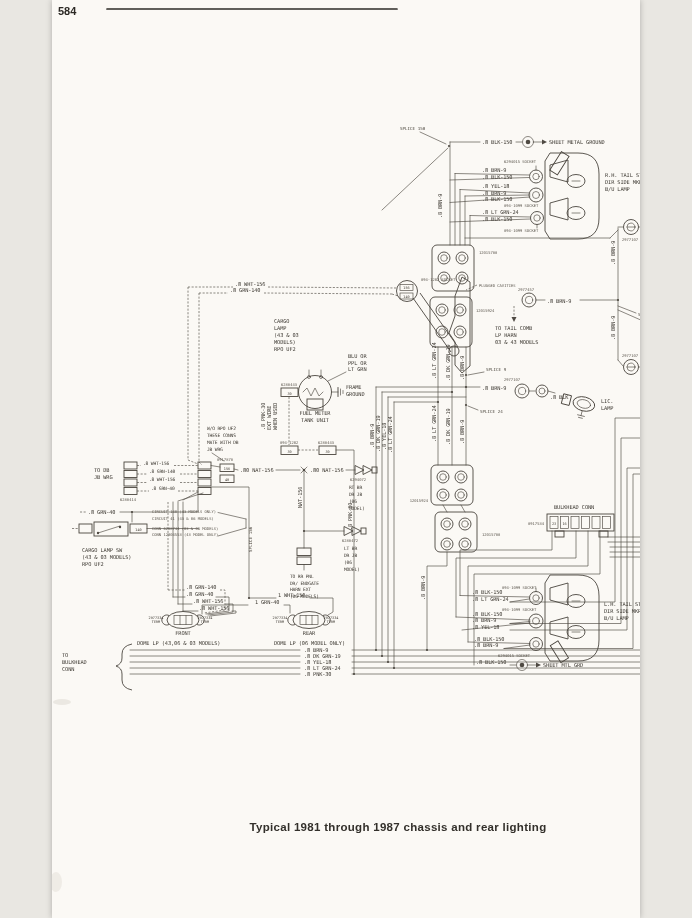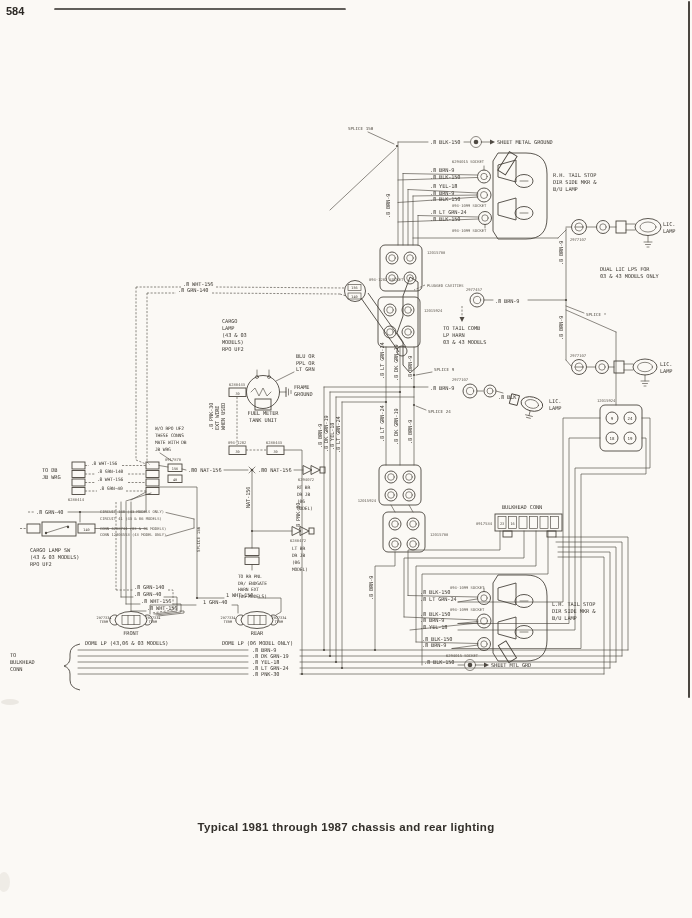--- a/index.html
+++ b/index.html
@@ -1,16 +1,16 @@
 <!DOCTYPE html>
 <html><head>
 <meta charset="utf-8">
 <style>
   html,body{margin:0;padding:0;background:#e9e7e2;}
-  .page{position:relative;width:692px;height:918px;margin:0 auto;background:#fbf9f5;
+  .page{position:relative;width:588px;height:918px;margin:0 auto;background:#fbf9f5;
         box-shadow:0 0 6px rgba(0,0,0,.25);overflow:hidden;}
   svg{position:absolute;left:0;top:0;}
   text{fill:#3f3b34;font-family:"DejaVu Sans Mono",monospace;}
   .w{font-size:5.3px;letter-spacing:-.15px;}
   .c{font-size:5.3px;letter-spacing:-.1px;}
   .s{font-size:4.6px;letter-spacing:-.15px;}
   .t{font-size:3.8px;fill:#5a554c;}
   .p{font-size:4.1px;text-anchor:middle;}
   .p2{font-size:3.5px;text-anchor:middle;}
   .mid{text-anchor:middle;}

